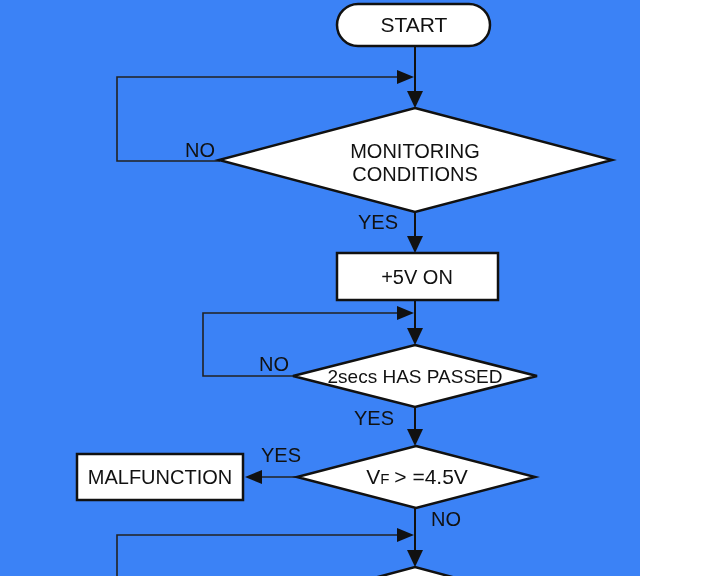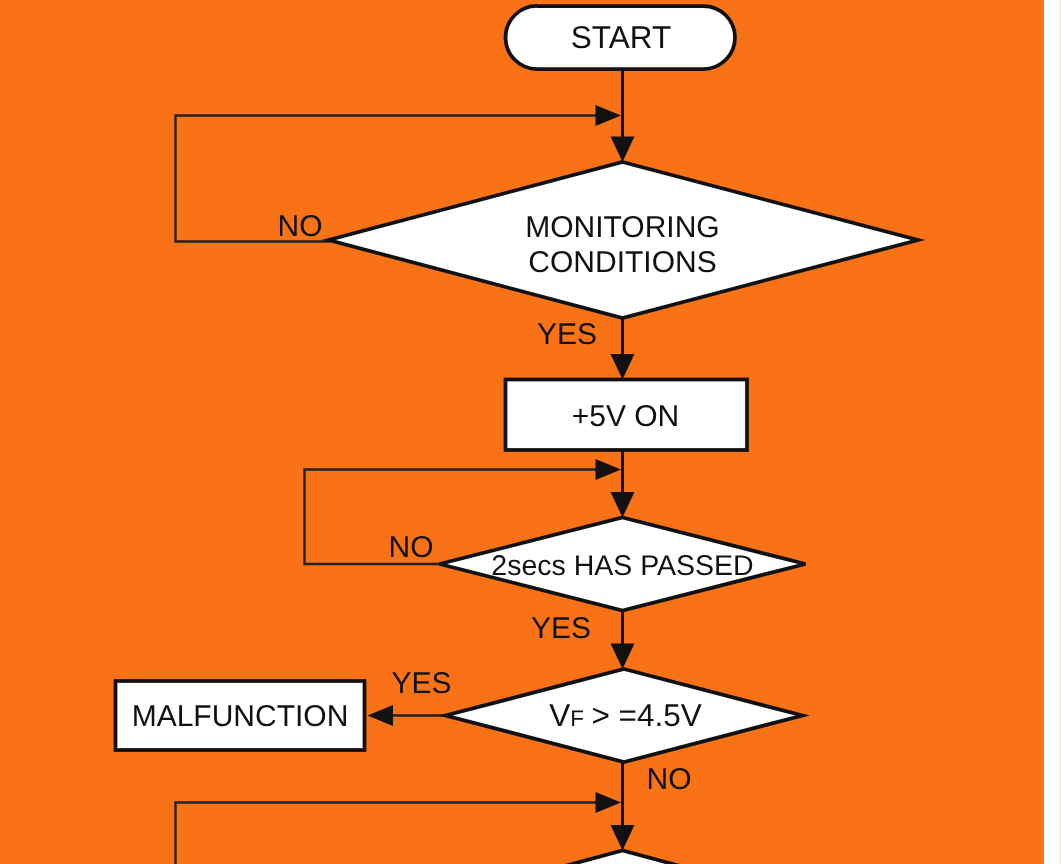--- a/index.html
+++ b/index.html
@@ -2,23 +2,23 @@
 <html><head>
 <meta charset="utf-8">
 <style>
   html, body {
     margin: 0;
     padding: 0;
     background: #ffffff;
   }
   .canvas {
     position: relative;
-    width: 696px;
+    width: 640px;
     height: 576px;
-    background: #f97316;
+    background: #3b82f6;
     overflow: hidden;
     font-family: "Liberation Sans", sans-serif;
   }
   svg { display: block; }
   .shape {
     fill: #ffffff;
     stroke: #111111;
     stroke-width: 2.5;
   }
   .flow-line {

